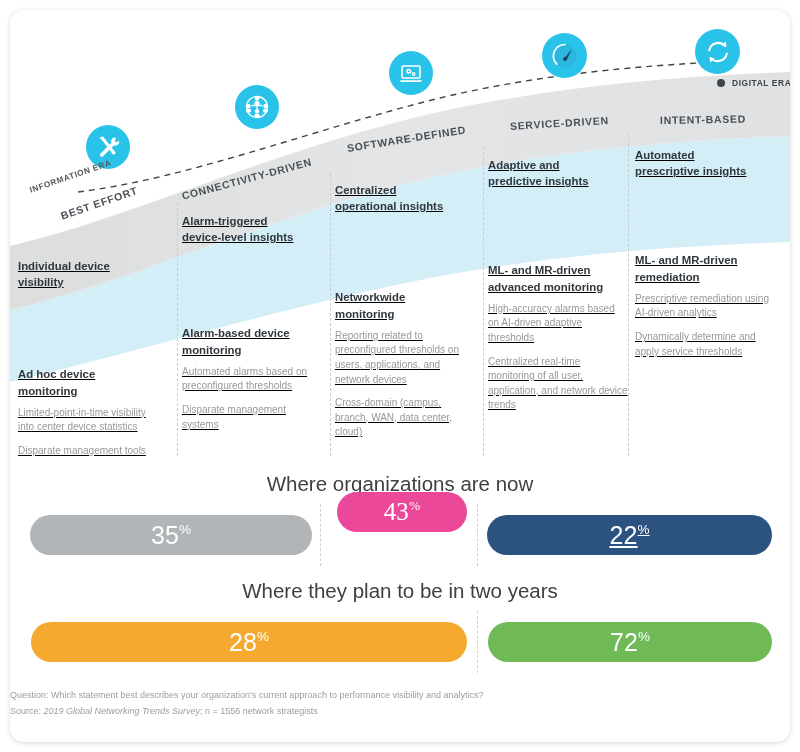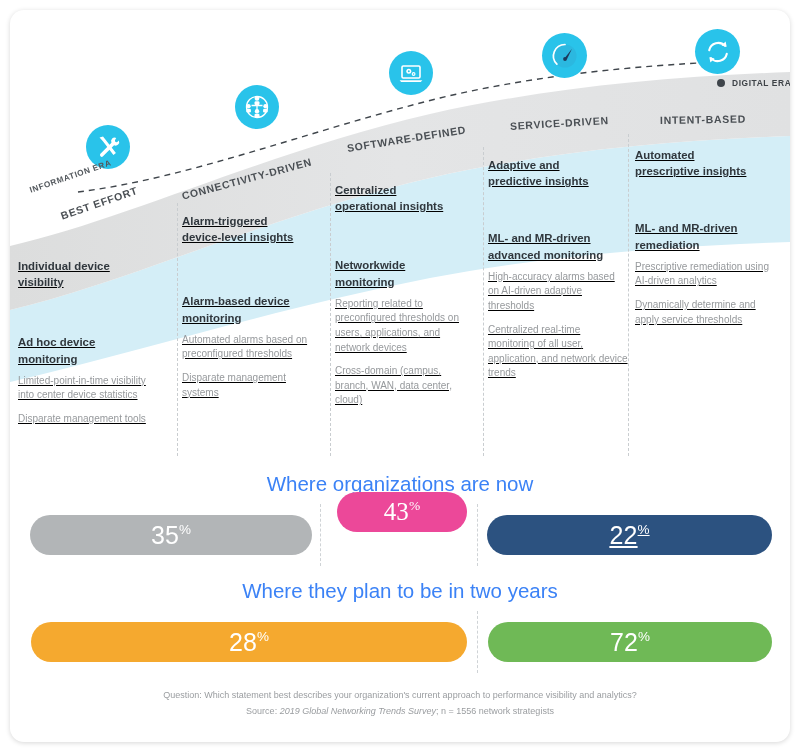--- a/index.html
+++ b/index.html
@@ -84,20 +84,21 @@
     line-height: 1.42;
     color: #30373d;
     margin-bottom: 6px;
   }
   .stage-title {
     font-size: 11.4px;
     font-weight: bold;
     line-height: 1.42;
     color: #30373d;
     margin-bottom: 7px;
+    margin-top: 32px;
   }
   .bullet {
     font-size: 10px;
     line-height: 1.46;
     color: #96999c;
     margin-bottom: 9px;
   }
 
   
   .vsep {
@@ -105,21 +106,21 @@
     width: 0;
     border-left: 1px dashed #c9cdd0;
   }
 
   
   .section-title {
     position: absolute;
     width: 780px;
     text-align: center;
     font-size: 20.5px;
-    color: #3b82f6;
+    color: #404040;
     font-weight: normal;
   }
   .bar {
     position: absolute;
     height: 40px;
     border-radius: 20px;
     display: flex;
     align-items: center;
     justify-content: center;
     color: #ffffff;
@@ -140,21 +141,20 @@
     position: absolute;
     width: 0;
     border-left: 1px dashed #cfd3d6;
   }
 
   
   #footnote {
     position: absolute;
     left: 0; top: 678px;
     width: 780px;
-    text-align: center;
     font-size: 9px;
     line-height: 1.75;
     color: #9a9da0;
   }
   #footnote .ital { font-style: italic; }
 </style>
 </head>
 <body>
 
 <div id="card">

